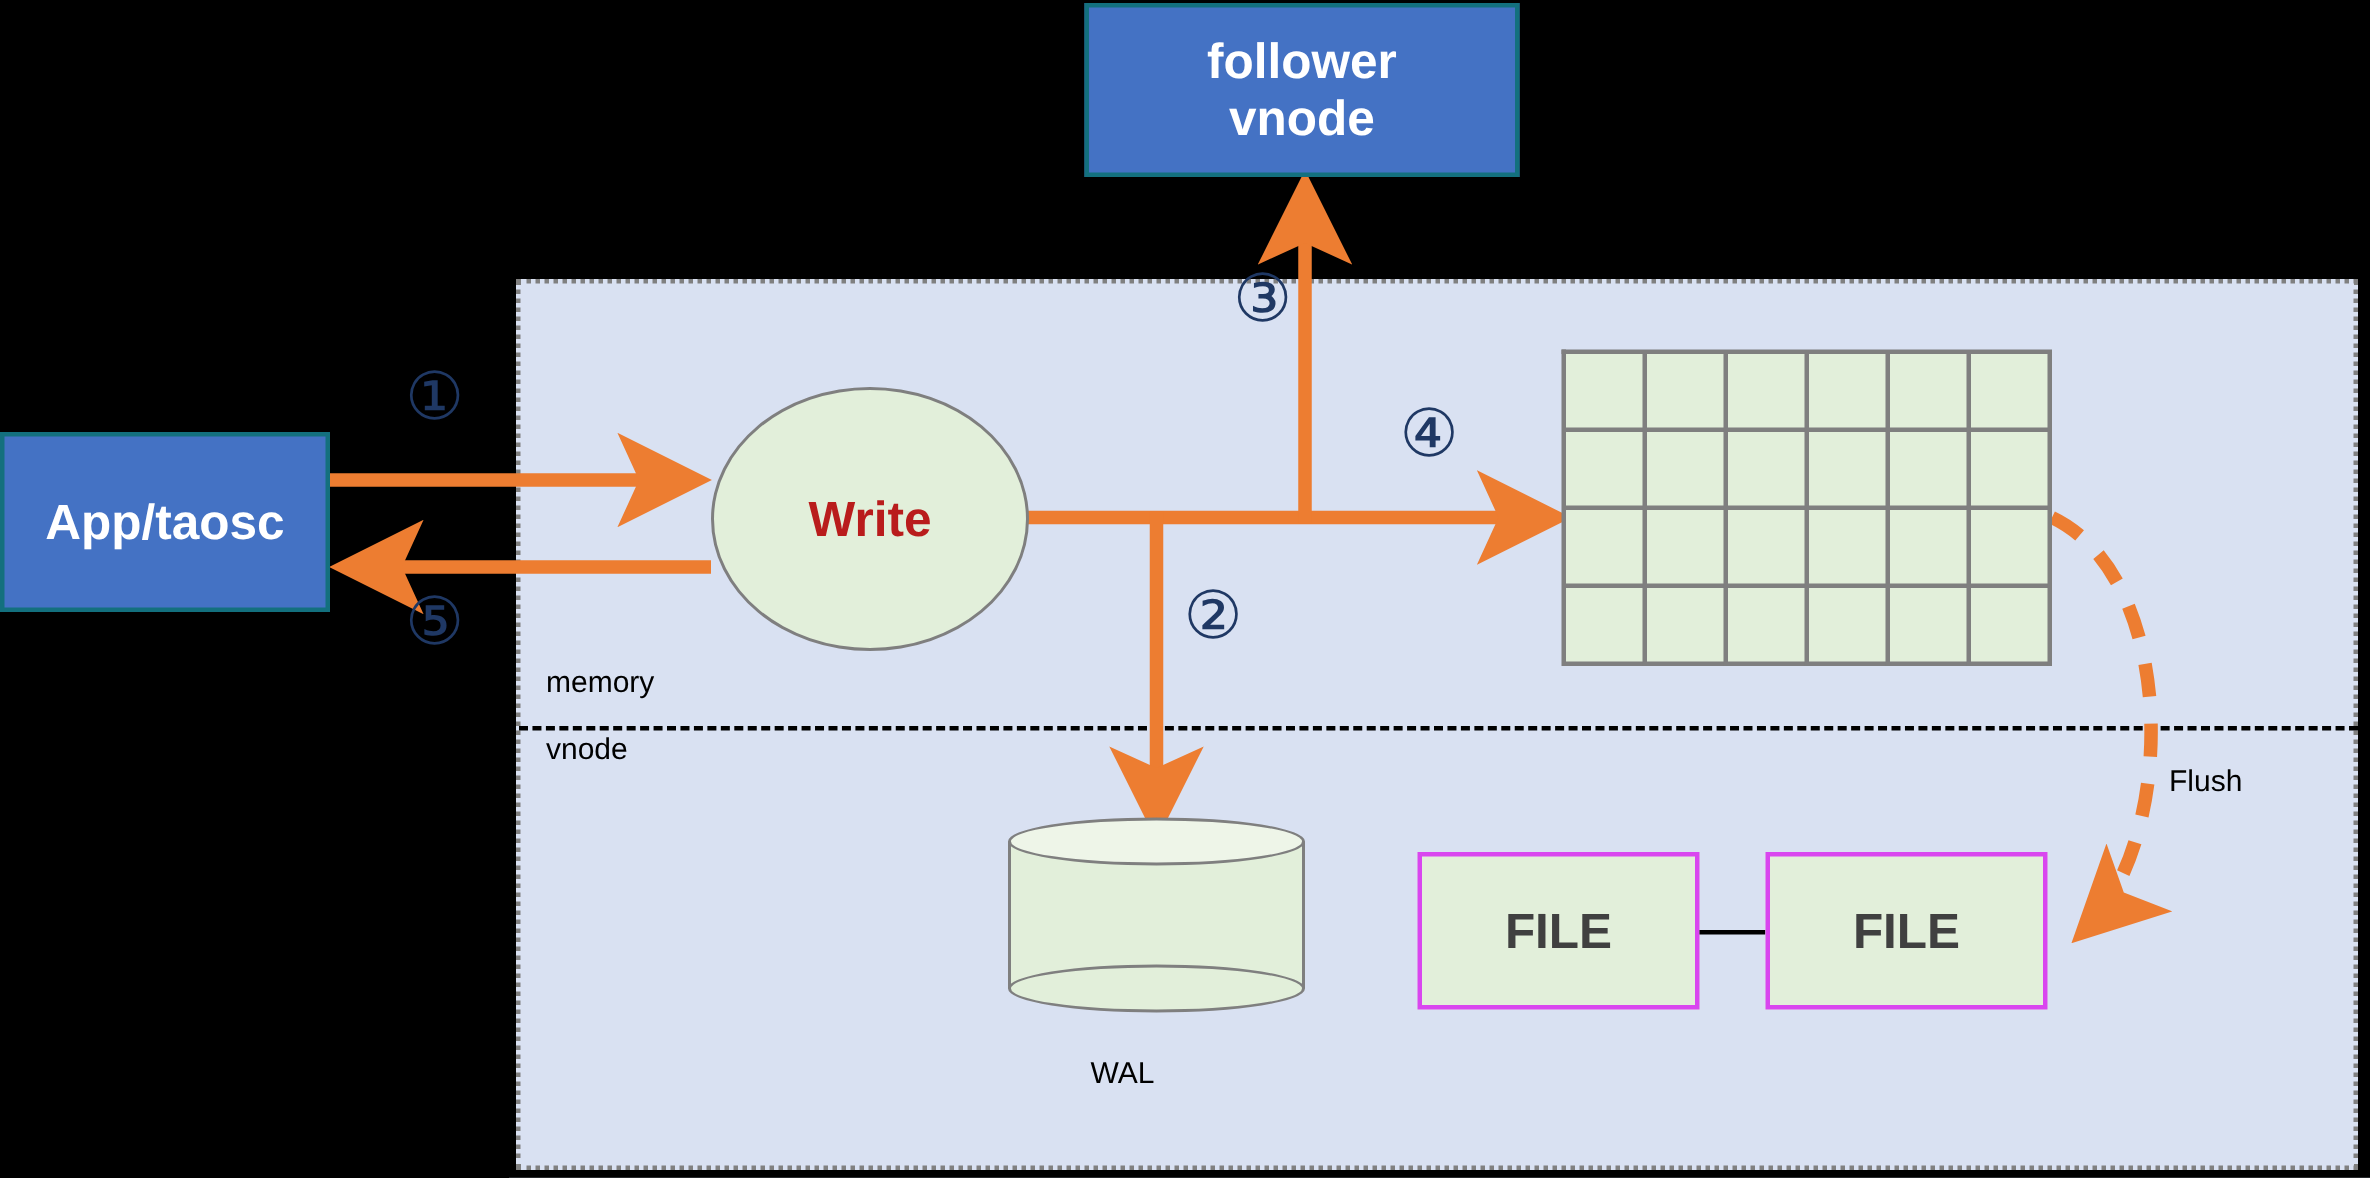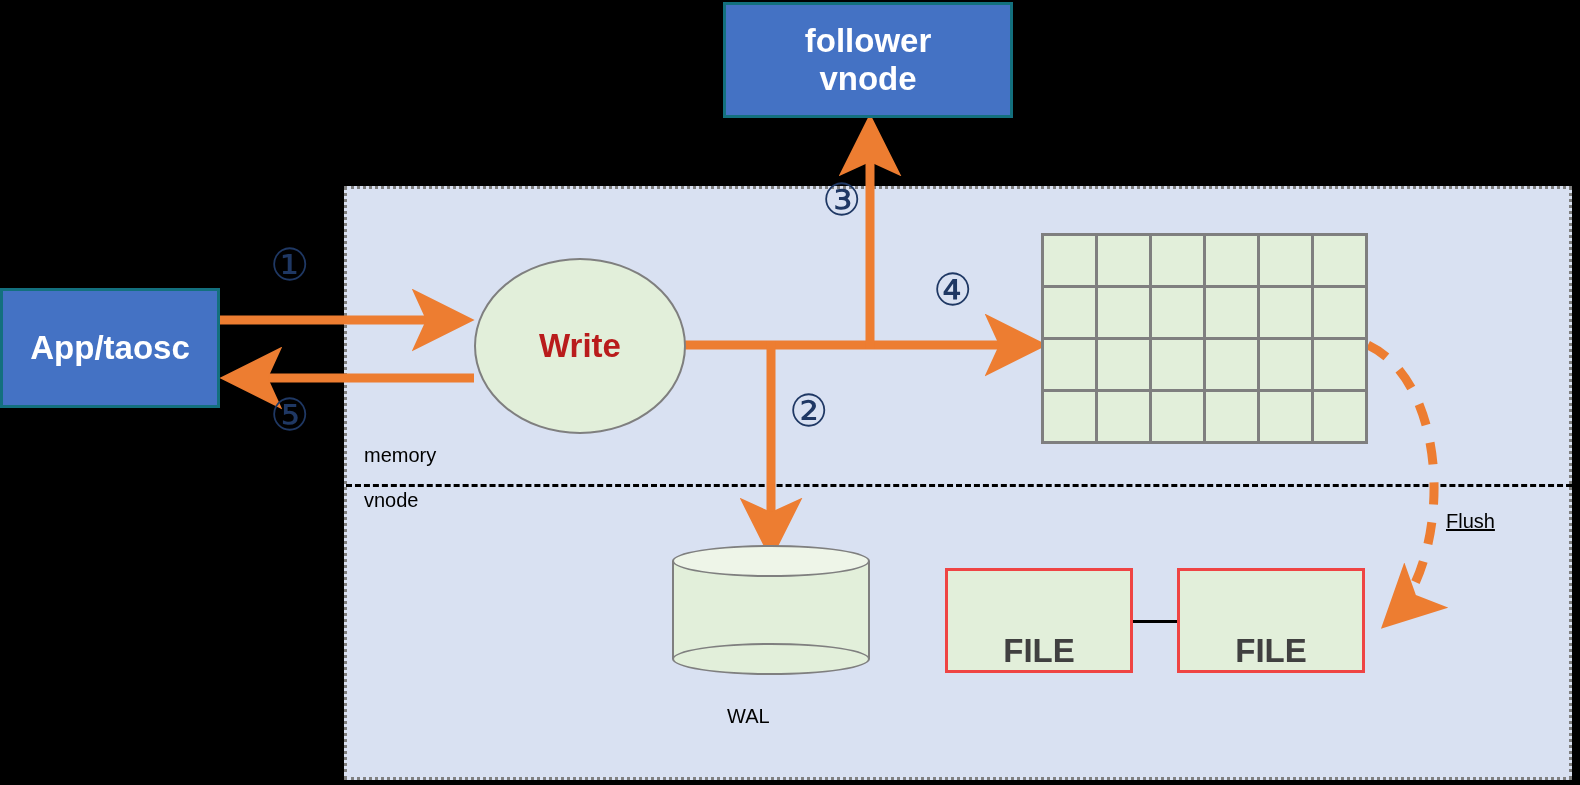--- a/index.html
+++ b/index.html
@@ -130,24 +130,24 @@
     background: #e2efda;
     border: 2px solid #7f7f7f;
     border-radius: 50%;
     box-sizing: border-box;
   }
 
   
   .file-box {
     position: absolute;
     background: #e2efda;
-    border: 3px solid #ef4444;
+    border: 3px solid #d946ef;
     box-sizing: border-box;
     display: flex;
-    align-items: flex-end;
+    align-items: center;
     justify-content: center;
     color: #404040;
     font-size: 33px;
     font-weight: bold;
     top: 568px;
     height: 105px;
   }
   #file-box-1 { left: 945px; width: 188px; }
   #file-box-2 { left: 1177px; width: 188px; }
   #file-link {
@@ -162,21 +162,21 @@
   
   .label {
     position: absolute;
     color: #000000;
     font-size: 20px;
     white-space: nowrap;
   }
   #label-memory { left: 364px; top: 444px; }
   #label-disk   { left: 364px; top: 489px; }
   #label-wal    { left: 727px; top: 705px; }
-  #label-flush  { left: 1446px; top: 510px; text-decoration: underline; }
+  #label-flush  { left: 1446px; top: 510px; }
   #label-leader { left: 1328px; top: 707px; }
 
   
   #mem-disk-divider {
     position: absolute;
     left: 346px;
     top: 484px;
     width: 1226px;
     height: 0;
     border-top: 3px dashed #000000;

